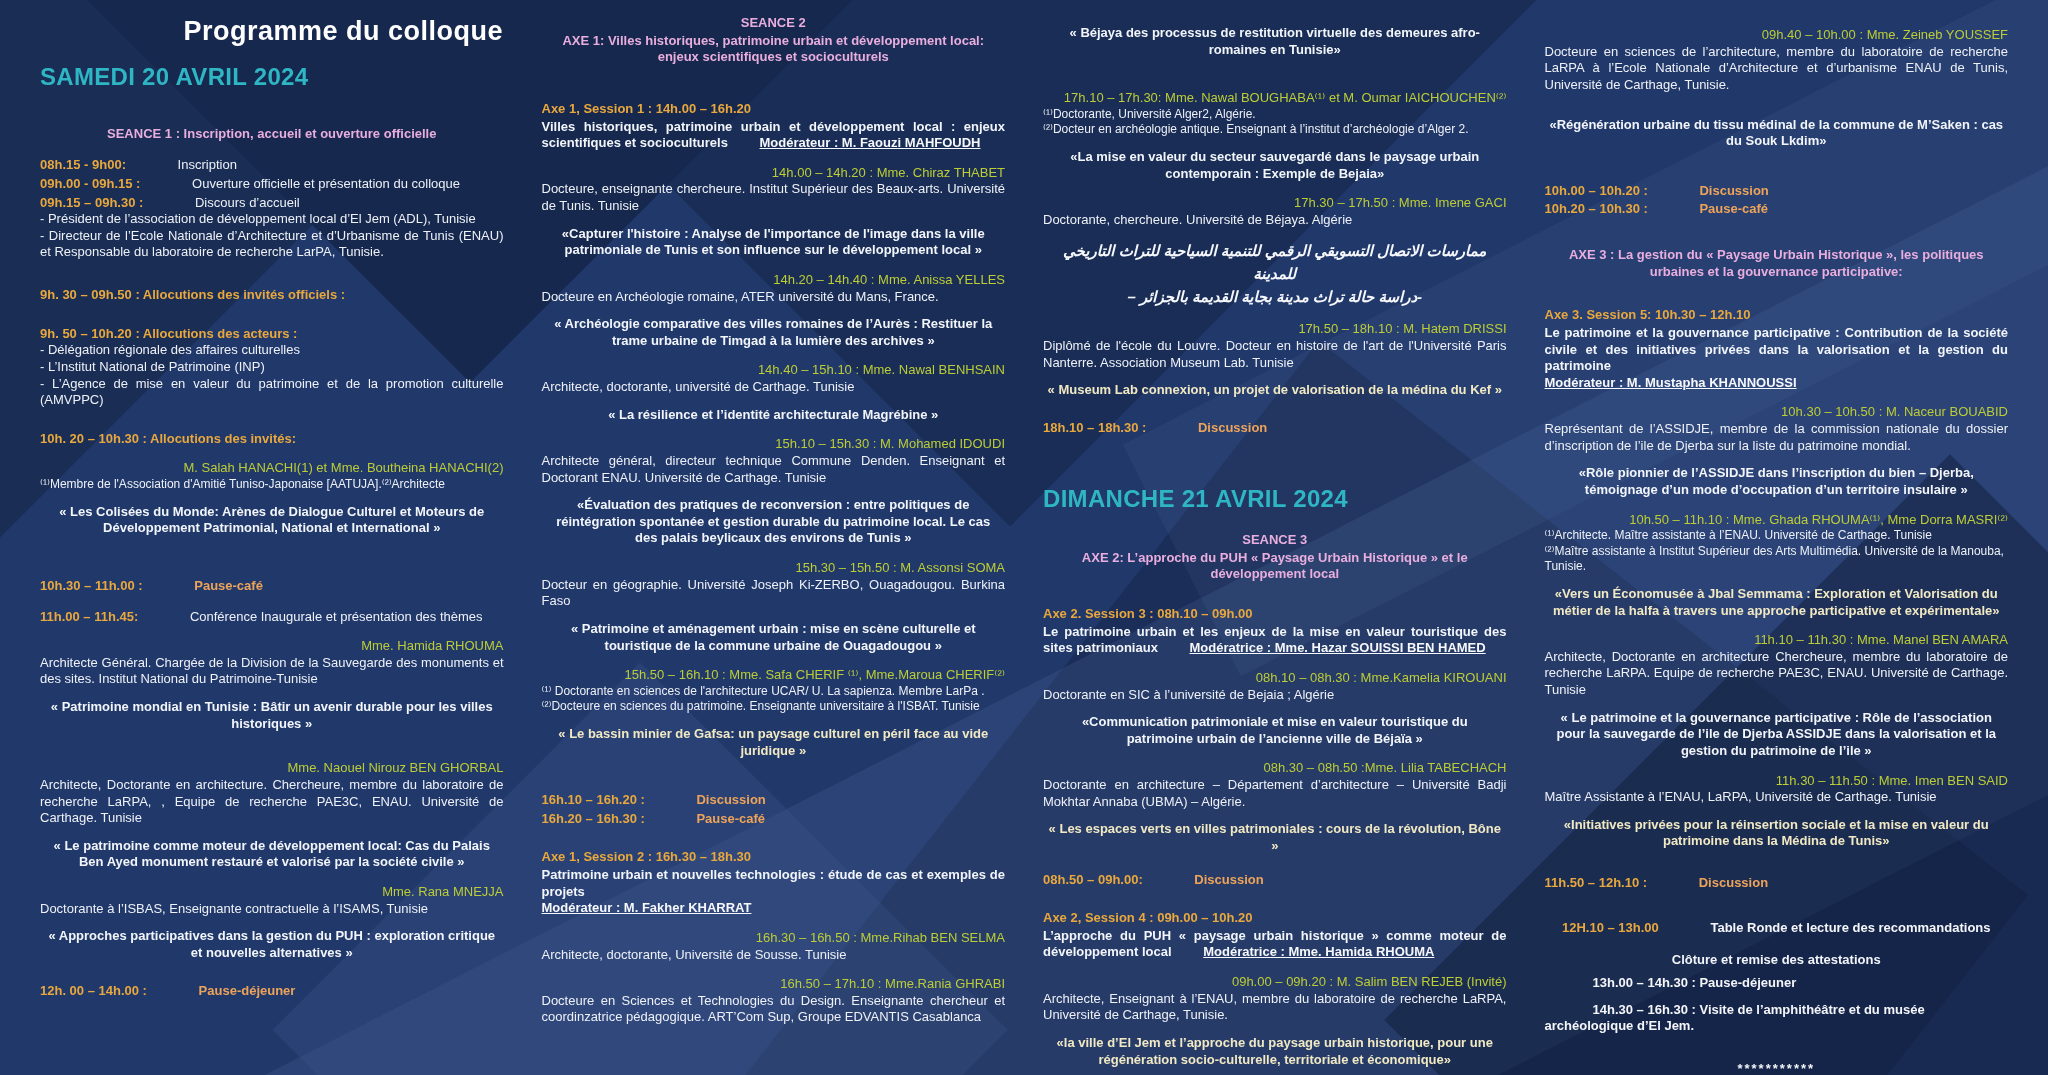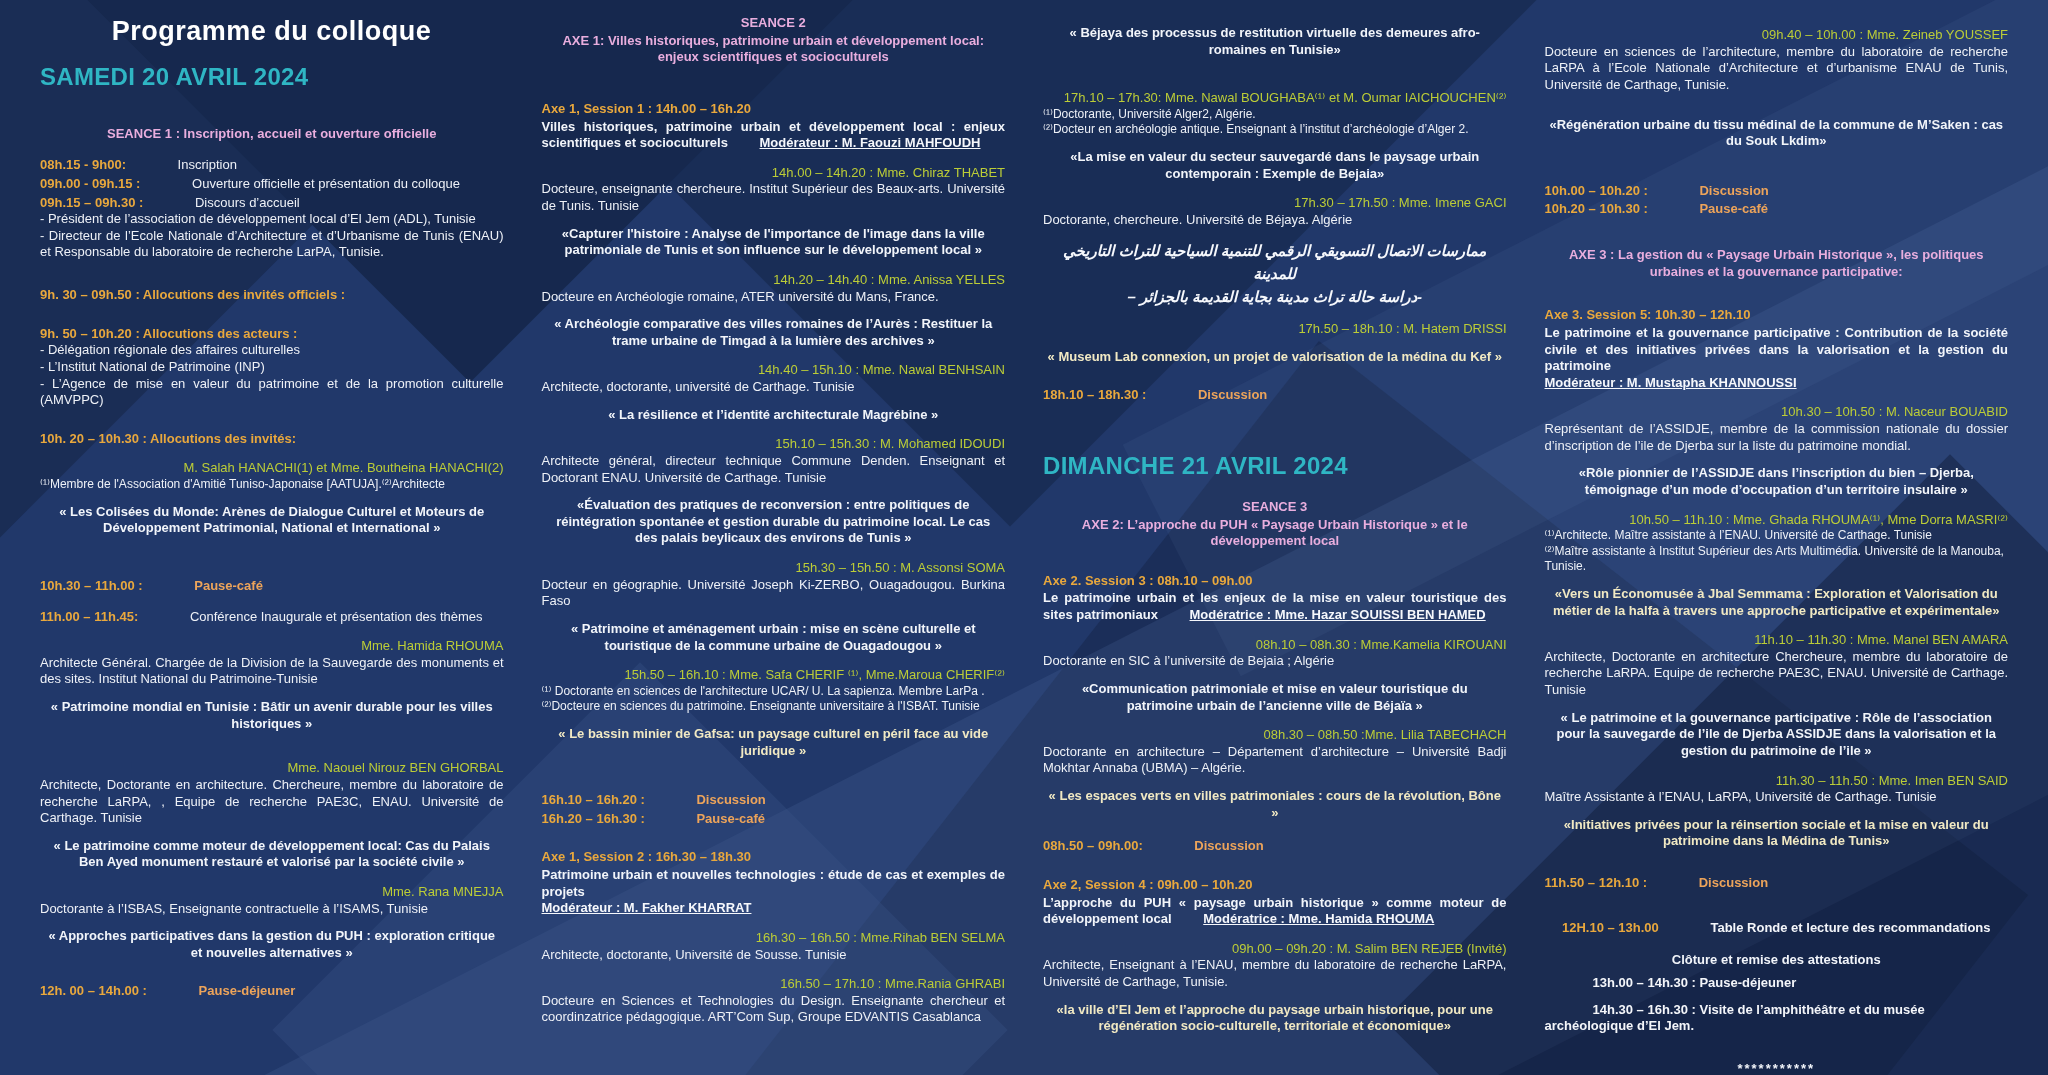--- a/index.html
+++ b/index.html
@@ -17,21 +17,21 @@
   .d2{width:760px;height:760px;background:#1a2d55;transform:rotate(45deg);left:-500px;top:-260px;}
   .d3{width:900px;height:900px;background:rgba(20,36,70,.55);transform:rotate(45deg);left:560px;top:-560px;}
   .b1{width:2900px;height:560px;background:rgba(96,126,178,.17);transform:rotate(-27deg);left:-500px;top:760px;}
   .b2{width:1500px;height:260px;background:rgba(96,126,178,.10);transform:rotate(-27deg);left:1100px;top:90px;}
   .d4{width:800px;height:800px;background:rgba(15,27,54,.45);transform:rotate(45deg);left:1550px;top:620px;}
   .d5{width:520px;height:520px;background:rgba(56,84,134,.35);transform:rotate(45deg);left:380px;top:770px;}
   .b3{width:900px;height:3000px;background:rgba(16,29,58,.35);transform:rotate(38deg);left:300px;top:300px;}
 
   .header-title{
     position:absolute;left:40px;top:16px;width:463px;
-    text-align:center;font-size:27px;font-weight:700;color:#ffffff;
+    text-align:right;font-size:27px;font-weight:700;color:#ffffff;
     letter-spacing:.5px;
   }
   .cols{
     position:relative;
     display:grid;
     grid-template-columns:repeat(4,1fr);
     column-gap:38px;
     padding:0 40px;
     height:100%;
     box-sizing:border-box;
@@ -161,20 +161,21 @@
         <div class="note">⁽¹⁾Doctorante, Université Alger2, Algérie.</div>
         <div class="note">⁽²⁾Docteur en archéologie antique. Enseignant à l’institut d’archéologie d’Alger 2.</div>
         <div class="quote">«La mise en valeur du secteur sauvegardé dans le paysage urbain contemporain : Exemple de Bejaia»</div>
         <div class="speaker">17h.30 – 17h.50 : Mme. Imene GACI</div>
         <div class="affil">Doctorante, chercheure. Université de Béjaya. Algérie</div>
         <div class="arabic" dir="rtl">
           <div>ممارسات الاتصال التسويقي الرقمي للتنمية السياحية للتراث التاريخي للمدينة</div>
           <div>-دراسة حالة تراث مدينة بجاية القديمة  بالجزائر –</div>
         </div>
         <div class="speaker">17h.50 – 18h.10 : M. Hatem DRISSI</div>
+        <div class="affil">Diplômé de l'école du Louvre. Docteur en histoire de l'art de l'Université Paris Nanterre. Association Museum Lab. Tunisie</div>
         <div class="quote cream">« Museum Lab connexion, un projet de valorisation de la médina du Kef »</div>
         <div class="gap8"></div>
         <div class="sched"><span class="time">18h.10 – 18h.30 : </span><span class="rest orange">Discussion</span></div>
         <div class="gap40"></div>
         <div class="day">DIMANCHE 21 AVRIL  2024</div>
         <div class="gap12"></div>
         <div class="seance">SEANCE 3</div>
         <div class="seance">AXE 2: L’approche du PUH « Paysage Urbain Historique » et le développement local</div>
         <div class="gap8"></div>
         <div class="session">Axe 2. Session 3 :  08h.10 – 09h.00</div>

